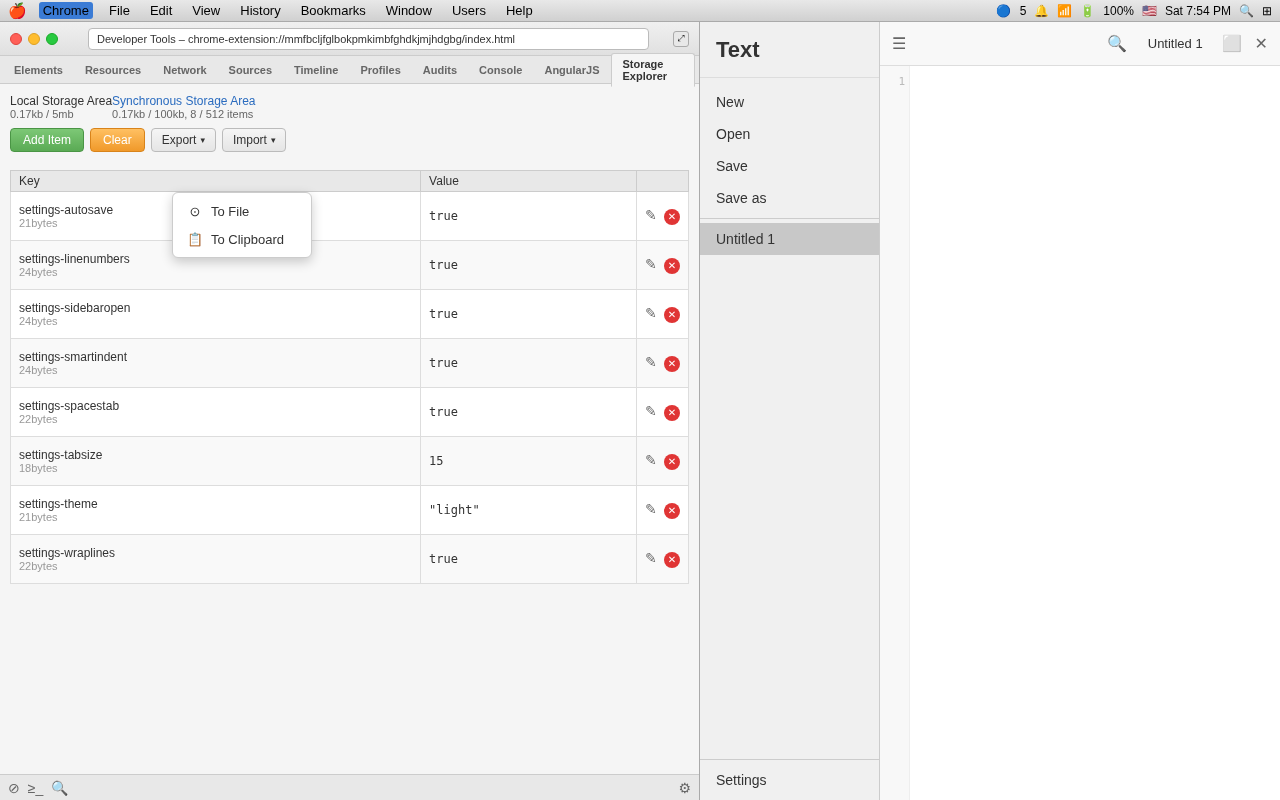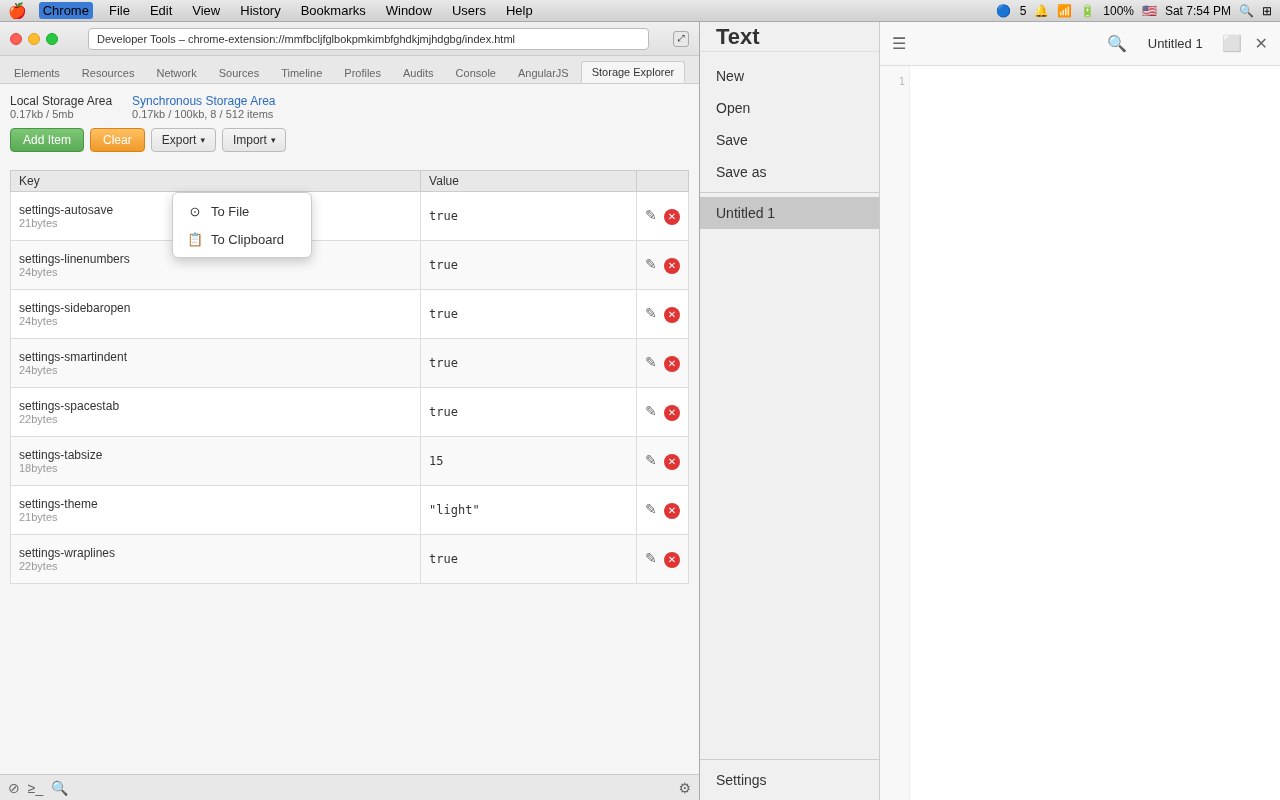--- a/index.html
+++ b/index.html
@@ -104,24 +104,25 @@
       font-size: 9px;
       cursor: pointer;
     }
 
     
     .devtools-tabs {
       height: 28px;
       background: #e8e8e8;
       border-bottom: 1px solid #ccc;
       display: flex;
-      align-items: flex-end;
+      align-items: center;
       padding: 0 4px;
       gap: 2px;
       font-size: 11px;
+      font-weight: bold;
     }
     .devtools-tab {
       padding: 4px 10px;
       cursor: pointer;
       color: #666;
       border-radius: 3px 3px 0 0;
     }
     .devtools-tab.active {
       background: #f5f5f5;
       color: #333;
@@ -135,21 +136,20 @@
       display: flex;
       flex-direction: column;
       padding: 10px;
       overflow: hidden;
       position: relative;
     }
 
     
     .storage-header {
       display: flex;
-      gap: 20px;
       margin-bottom: 8px;
     }
     .storage-local {
       font-size: 12px;
       color: #333;
     }
     .storage-local .size { color: #666; font-size: 11px; }
     .storage-sync {
       font-size: 12px;
       color: #2b6cbf;
@@ -303,21 +303,21 @@
       flex-direction: column;
       flex-shrink: 0;
     }
 
     .text-app-main {
       display: flex;
       flex: 1;
     }
 
     .text-app-title {
-      height: 30px;
+      height: 56px;
       padding: 0 16px;
       display: flex;
       align-items: center;
       font-size: 22px;
       font-weight: 600;
       color: #333;
       border-bottom: 1px solid #ddd;
     }
 
     .text-app-toolbar {

